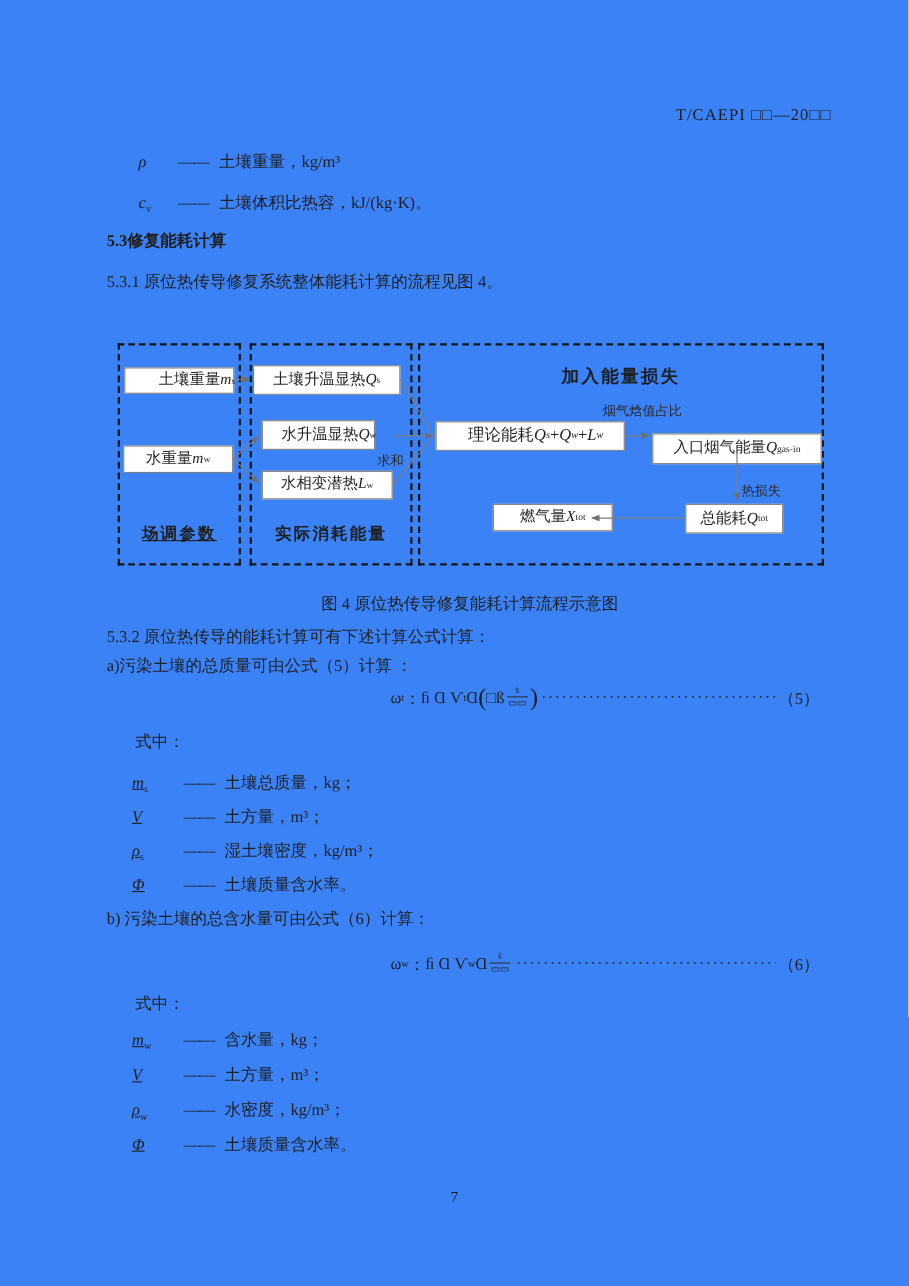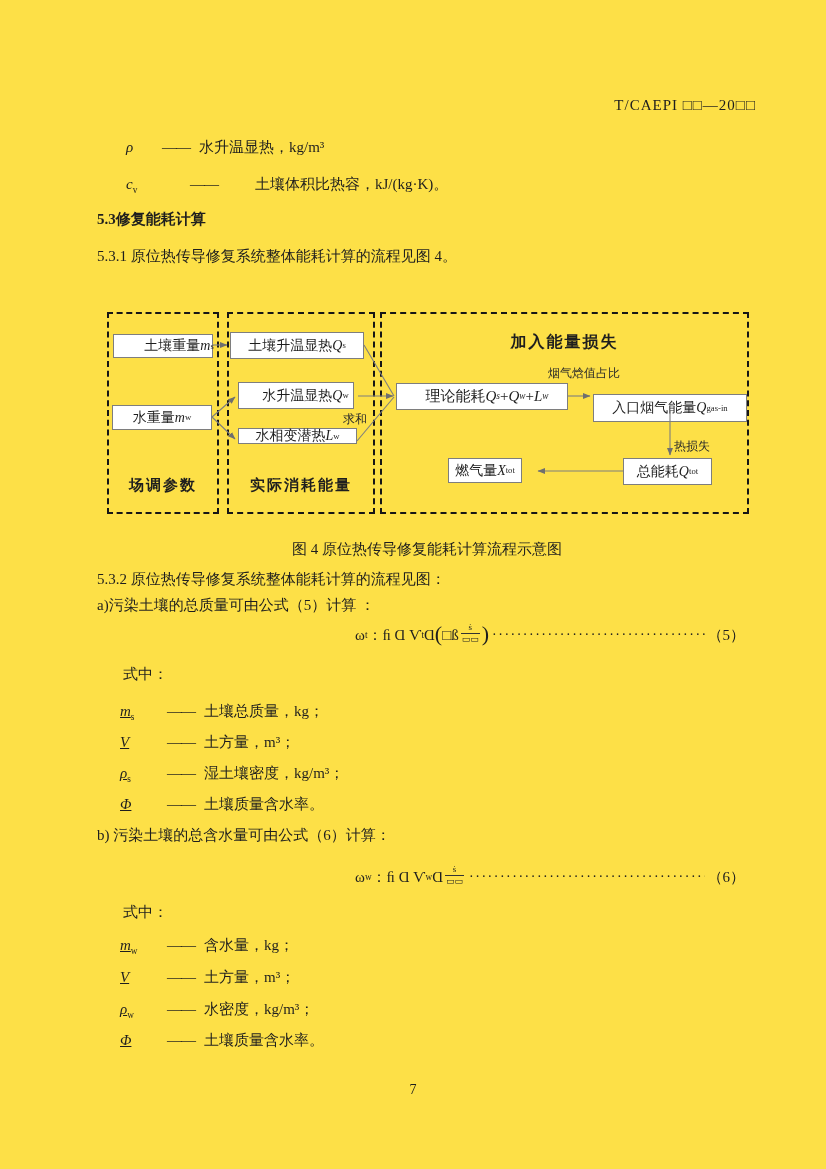--- a/index.html
+++ b/index.html
@@ -1,20 +1,20 @@
 <!DOCTYPE html>
 <html><head>
 <meta charset="utf-8">
 <style>
   * { margin:0; padding:0; box-sizing:border-box; }
   html,body { background:#ffffff; }
   .page {
     position:relative;
     width:826px; height:1169px;
-    background:#fde047;
+    background:#3b82f6;
     font-family:"Liberation Serif","DejaVu Serif",serif;
     color:#1e1e1e;
     font-size:15px;
     overflow:hidden;
   }
   .abs { position:absolute; }
   .it { font-style:italic; font-family:"Liberation Serif","DejaVu Serif",serif; }
   sub { font-size:0.62em; }
 
   
@@ -71,23 +71,23 @@
 </head>
 <body>
 
 <div class="page">
 
   <div class="abs doc-header">T/CAEPI □□—20□□</div>
 
   <div class="abs sym-row top-row" style="top:138px;">
     <span class="sym"><span class="it">ρ</span></span>
     <span class="dash">——</span>
-    <span class="desc">水升温显热，kg/m³</span>
-  </div>
-  <div class="abs sym-row top-row" style="top:175px;gap:28px;">
+    <span class="desc">土壤重量，kg/m³</span>
+  </div>
+  <div class="abs sym-row top-row" style="top:175px;">
     <span class="sym"><span class="it">c</span><sub>v</sub></span>
     <span class="dash">——</span>
     <span class="desc">土壤体积比热容，kJ/(kg·K)。</span>
   </div>
 
   <div class="abs h53">
     <span class="num">5.3</span><span>修复能耗计算</span>
   </div>
 
   <div class="abs para" style="top:247px;text-align:right;">5.3.1 原位热传导修复系统整体能耗计算的流程见图 4。</div>
@@ -107,26 +107,26 @@
     <div class="fc-box" style="left:12px;top:95px;width:100px;height:25px;">
         <span>水重量</span>
         <span class="it">m</span>
         <sub>w</sub>
       </div>
     <div class="fc-box" style="left:130px;top:22px;width:134px;height:27px;">
         <span>土壤升温显热</span>
         <span class="it">Q</span>
         <sub>s</sub>
       </div>
-    <div class="fc-box" style="left:138px;top:72px;width:116px;height:27px;padding-left:19px;">
+    <div class="fc-box" style="left:138px;top:72px;width:103px;height:27px;padding-left:19px;">
         <span>水升温显热</span>
         <span class="it">Q</span>
         <sub>w</sub>
       </div>
-    <div class="fc-box" style="left:138px;top:118px;width:119px;height:16px;">
+    <div class="fc-box" style="left:138px;top:118px;width:119px;height:26px;">
         <span>水相变潜热</span>
         <span class="it">L</span>
         <sub>w</sub>
       </div>
     <div class="fc-box" style="left:296px;top:73px;width:172px;height:27px;font-size:15px;padding-left:10px;">
         <span>理论能耗</span>
         <span class="it">Q</span>
         <sub class="it">s</sub>
         <span> + </span>
         <span class="it">Q</span>
@@ -138,27 +138,27 @@
     <div class="fc-box" style="left:493px;top:84px;width:154px;height:28px;">
         <span>入口烟气能量</span>
         <span class="it">Q</span>
         <sub>gas-in</sub>
       </div>
     <div class="fc-box" style="left:523px;top:148px;width:89px;height:27px;">
         <span>总能耗</span>
         <span class="it">Q</span>
         <sub>tot</sub>
       </div>
-    <div class="fc-box" style="left:348px;top:148px;width:74px;height:25px;">
+    <div class="fc-box" style="left:348px;top:148px;width:109px;height:25px;">
         <span>燃气量</span>
         <span class="it">X</span>
         <sub>tot</sub>
       </div>
 
-    <div class="fc-label" style="left:7px;top:166px;width:112px;text-align:center;">场调参数</div>
+    <div class="fc-label" style="left:7px;top:166px;width:112px;text-align:center;text-decoration:underline;">场调参数</div>
     <div class="fc-label" style="left:127px;top:166px;width:148px;text-align:center;">实际消耗能量</div>
 
     <div class="fc-small" style="left:243px;top:101px;">求和</div>
     <div class="fc-small" style="left:448px;top:55px;">烟气焓值占比</div>
     <div class="fc-small" style="left:574px;top:128px;">热损失</div>
 
     <svg width="660" height="208">
       <defs>
         <marker id="ah" markerWidth="9" markerHeight="8" refX="7" refY="3" orient="auto" markerUnits="userSpaceOnUse">
           <path d="M0,0 L7.5,3 L0,6 Z" fill="#6f6f6f"></path>
@@ -173,21 +173,21 @@
         <line x1="257" y1="131" x2="294" y2="87"></line>
         <line x1="468" y1="86" x2="490" y2="86" marker-end="url(#ah)"></line>
         <line x1="570" y1="100" x2="570" y2="145" marker-end="url(#ah)"></line>
         <line x1="523" y1="161" x2="438" y2="161" marker-end="url(#ah)"></line>
       </g>
     </svg>
   </div>
 
   <div class="abs fig-caption">图 4 原位热传导修复能耗计算流程示意图</div>
 
-  <div class="abs para" style="top:570px;">5.3.2 原位热传导修复系统整体能耗计算的流程见图：</div>
+  <div class="abs para" style="top:570px;">5.3.2 原位热传导的能耗计算可有下述计算公式计算：</div>
   <div class="abs para" style="top:596px;">a)污染土壤的总质量可由公式（5）计算 ：</div>
 
   <div class="abs formula" style="top:618px;">
     <span class="f-body">
         <span>ω</span>
         <sub>t</sub>
         <span>： </span>
         <span>ﬁ Ɑ Ѵ</span>
         <sub>t</sub>
         <span> Ɑ </span>

